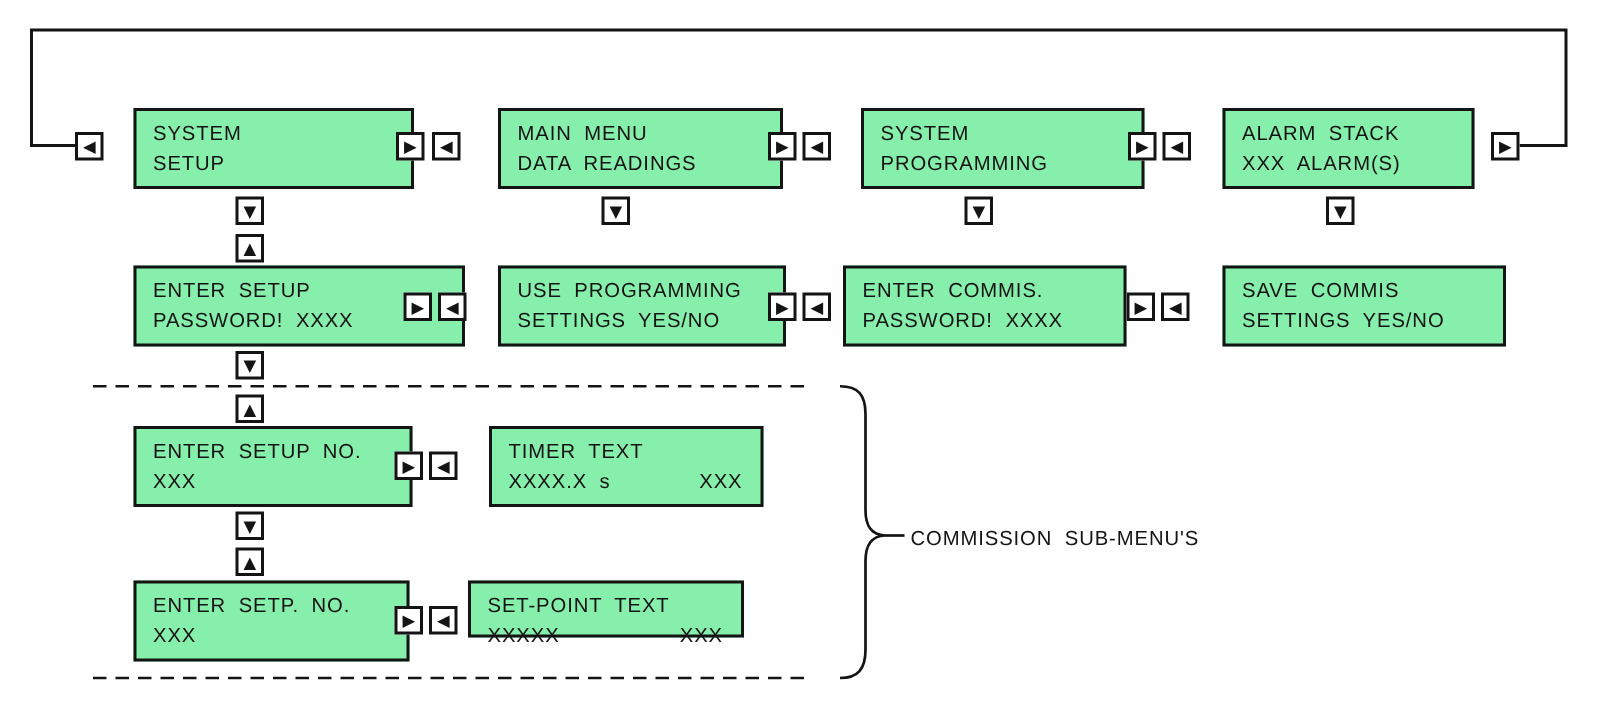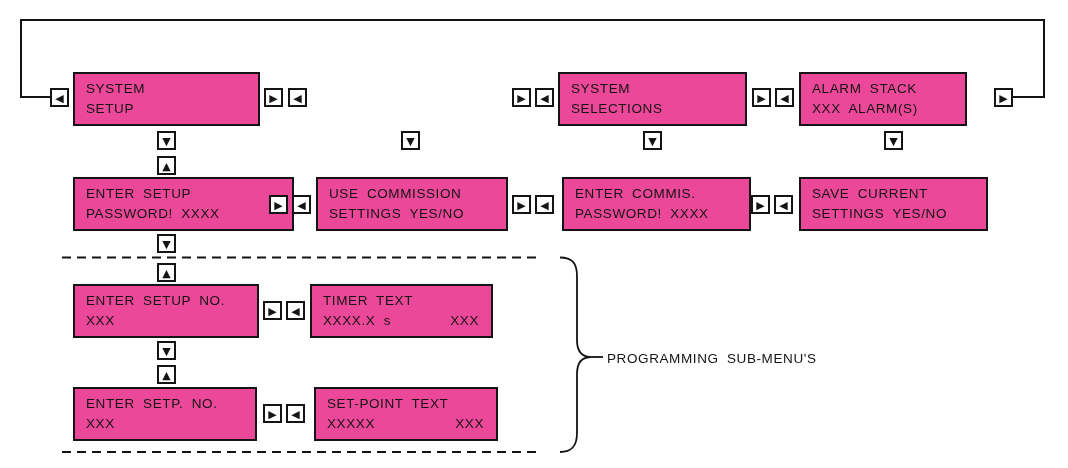--- a/index.html
+++ b/index.html
@@ -2,23 +2,23 @@
 <html><head>
 <meta charset="utf-8">
 <style>
   html,body{margin:0;padding:0;background:#ffffff;}
   .canvas{
     position:relative;width:1068px;height:468px;background:#ffffff;
     font-family:"Liberation Sans",sans-serif;color:#141414;overflow:hidden;
   }
   .overlay{position:absolute;left:0;top:0;pointer-events:none;}
   .lcd{
-    position:absolute;box-sizing:border-box;border:2px solid #141414;background:#ec4899;
+    position:absolute;box-sizing:border-box;border:2px solid #141414;background:#86efac;
     padding:5px 12px 12px 11px;font-size:13.5px;line-height:20px;
-    letter-spacing:.6px;word-spacing:4px;white-space:nowrap;
+    letter-spacing:.6px;word-spacing:4px;white-space:nowrap;margin-left:16px;
   }
   .lcd .l2{display:flex;justify-content:space-between;align-items:flex-end;}
   .btn{
     position:absolute;box-sizing:border-box;width:19px;height:19px;
     border:2px solid #141414;background:#ffffff;
     display:flex;align-items:center;justify-content:center;
   }
   .tri{
     font-family:"DejaVu Sans",sans-serif;font-size:11px;line-height:1;color:#141414;
     transform:translateY(.5px);
@@ -54,32 +54,39 @@
       </div>
   </div>
 
   <div class="btn" style="left:264px;top:88px">
       <span class="tri">▶</span>
     </div>
   <div class="btn" style="left:288px;top:88px">
       <span class="tri">◀</span>
     </div>
 
+  <div class="lcd" style="left:316px;top:72px;width:190px;height:54px">
+    <div class="l1">MAIN MENU</div>
+    <div class="l2">
+        <span>DATA READINGS</span>
+        <span></span>
+      </div>
+  </div>
 
   <div class="btn" style="left:512px;top:88px">
       <span class="tri">▶</span>
     </div>
   <div class="btn" style="left:535px;top:88px">
       <span class="tri">◀</span>
     </div>
 
   <div class="lcd" style="left:558px;top:72px;width:189px;height:54px">
     <div class="l1">SYSTEM</div>
     <div class="l2">
-        <span>SELECTIONS</span>
+        <span>PROGRAMMING</span>
         <span></span>
       </div>
   </div>
 
   <div class="btn" style="left:752px;top:88px">
       <span class="tri">▶</span>
     </div>
   <div class="btn" style="left:775px;top:88px">
       <span class="tri">◀</span>
     </div>
@@ -122,51 +129,51 @@
   </div>
 
   <div class="btn" style="left:269px;top:195px">
       <span class="tri">▶</span>
     </div>
   <div class="btn" style="left:292px;top:195px">
       <span class="tri">◀</span>
     </div>
 
   <div class="lcd" style="left:316px;top:177px;width:192px;height:54px">
-    <div class="l1">USE COMMISSION</div>
+    <div class="l1">USE PROGRAMMING</div>
     <div class="l2">
         <span>SETTINGS YES/NO</span>
         <span></span>
       </div>
   </div>
 
   <div class="btn" style="left:512px;top:195px">
       <span class="tri">▶</span>
     </div>
   <div class="btn" style="left:535px;top:195px">
       <span class="tri">◀</span>
     </div>
 
-  <div class="lcd" style="left:562px;top:177px;width:189px;height:54px">
+  <div class="lcd" style="left:546px;top:177px;width:189px;height:54px">
     <div class="l1">ENTER COMMIS.</div>
     <div class="l2">
         <span>PASSWORD! XXXX</span>
         <span></span>
       </div>
   </div>
 
   <div class="btn" style="left:751px;top:195px">
       <span class="tri">▶</span>
     </div>
   <div class="btn" style="left:774px;top:195px">
       <span class="tri">◀</span>
     </div>
 
   <div class="lcd" style="left:799px;top:177px;width:189px;height:54px">
-    <div class="l1">SAVE CURRENT</div>
+    <div class="l1">SAVE COMMIS</div>
     <div class="l2">
         <span>SETTINGS YES/NO</span>
         <span></span>
       </div>
   </div>
 
   <div class="btn" style="left:157px;top:234px">
       <span class="tri">▼</span>
     </div>
 
@@ -213,23 +220,23 @@
       </div>
   </div>
 
   <div class="btn" style="left:263px;top:404px">
       <span class="tri">▶</span>
     </div>
   <div class="btn" style="left:286px;top:404px">
       <span class="tri">◀</span>
     </div>
 
-  <div class="lcd" style="left:314px;top:387px;width:184px;height:54px">
+  <div class="lcd" style="left:296px;top:387px;width:184px;height:38px">
     <div class="l1">SET-POINT TEXT</div>
     <div class="l2">
         <span>XXXXX</span>
         <span>XXX</span>
       </div>
   </div>
 
-  <div class="brace-label">PROGRAMMING SUB-MENU'S</div>
+  <div class="brace-label">COMMISSION SUB-MENU'S</div>
 
 </div>
 
 </body></html>

